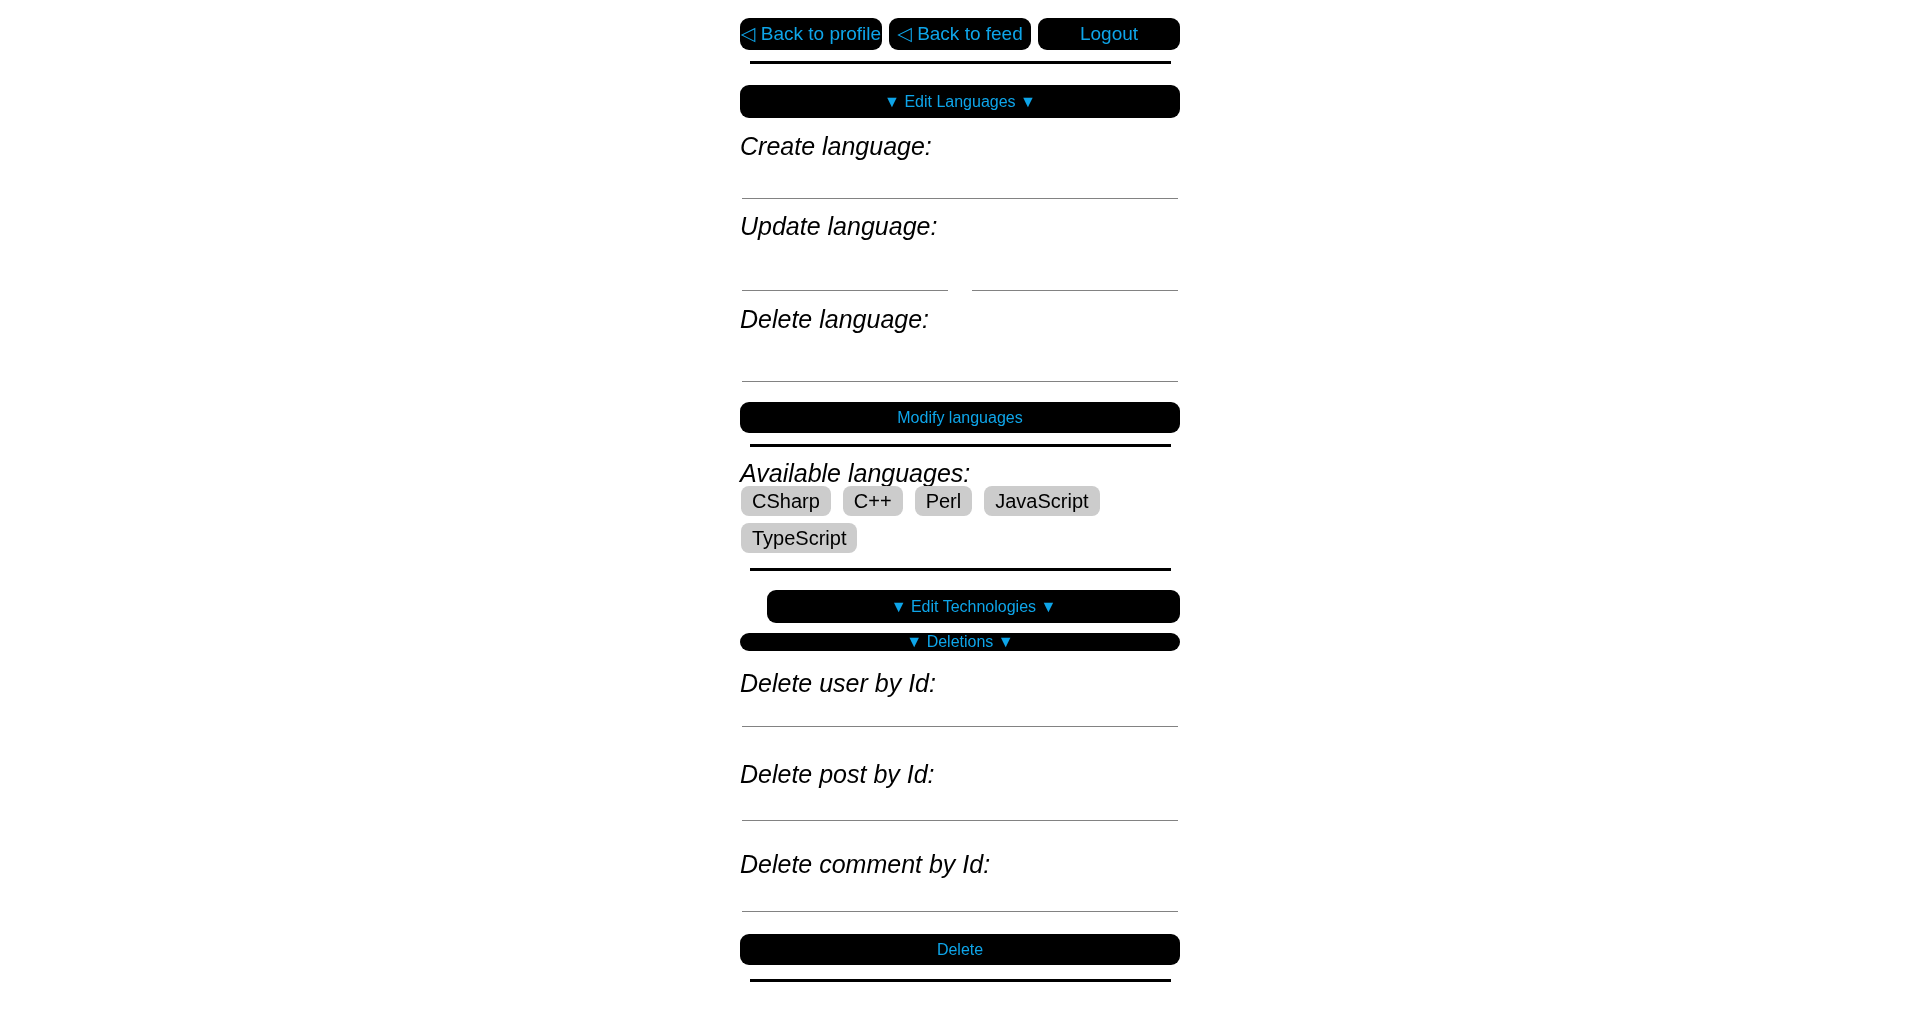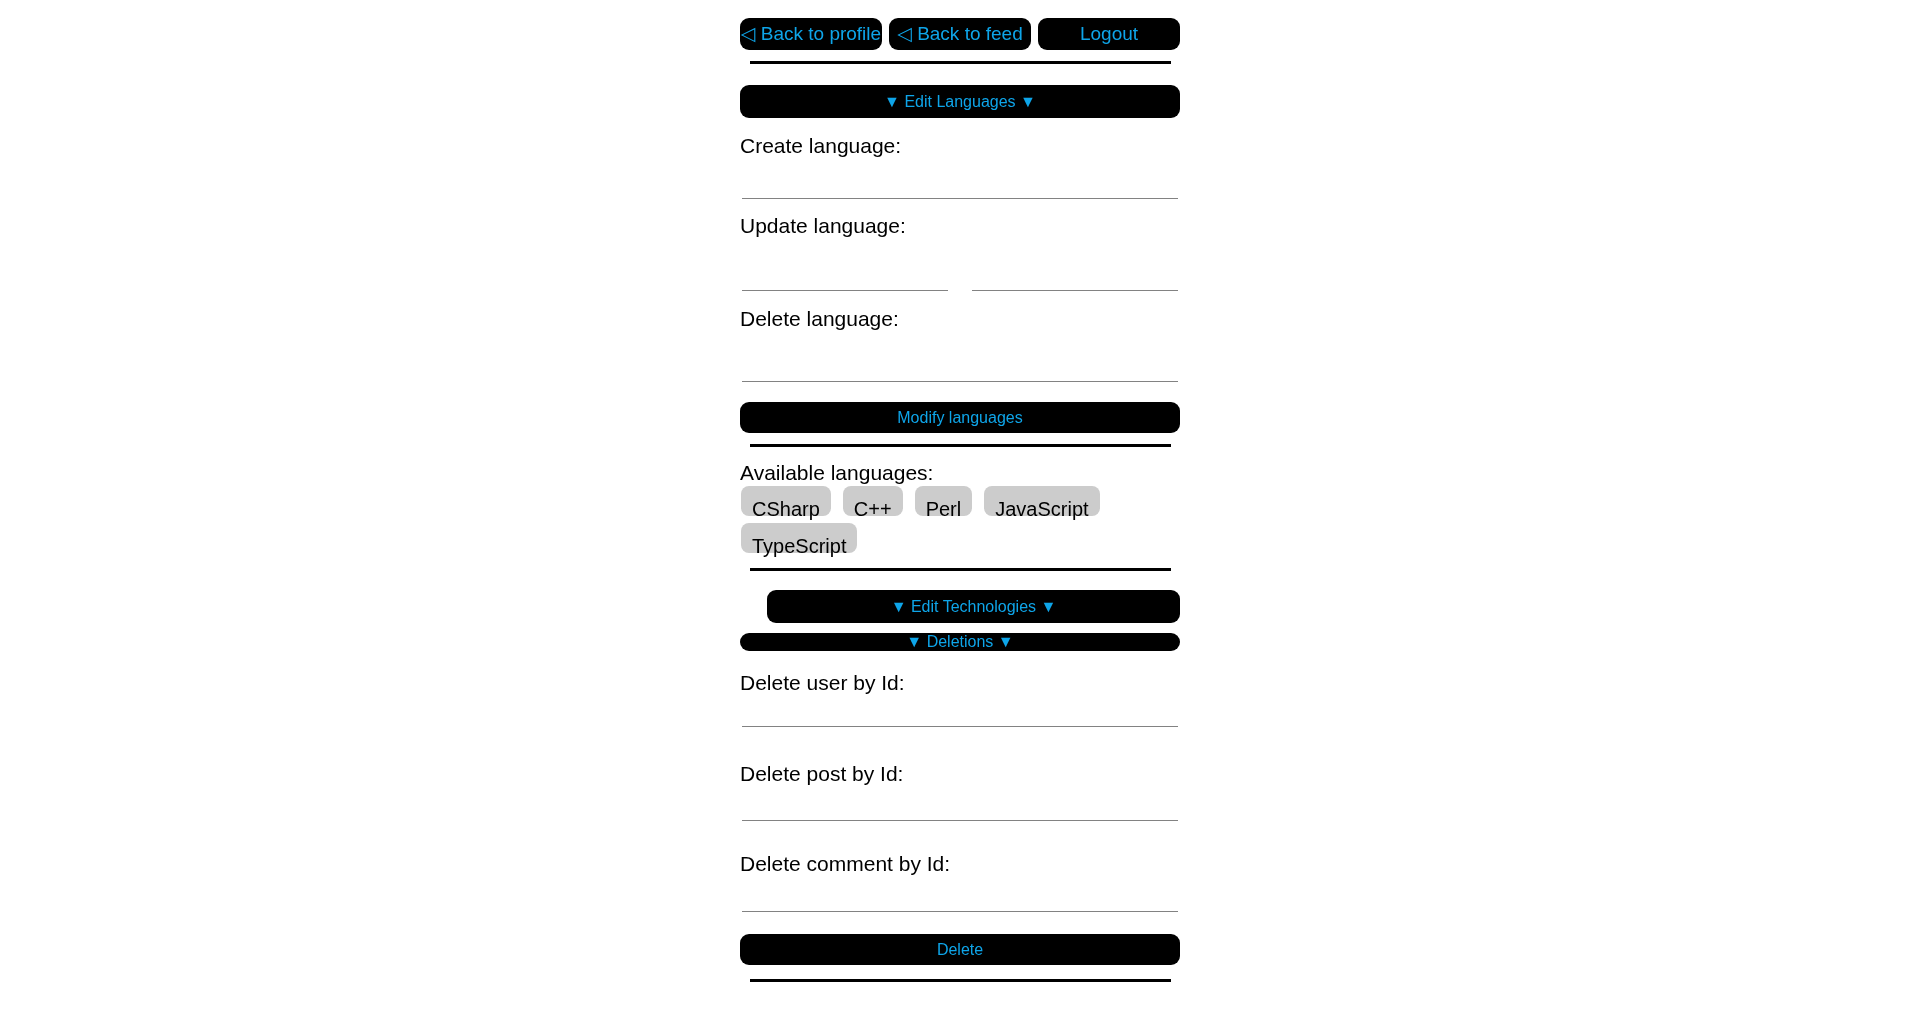--- a/index.html
+++ b/index.html
@@ -56,23 +56,24 @@
   .bar-btn {
     height: 33px;
     font-size: 16px;
   }
   .bar-edit-languages { margin-top: 21px; }
   .bar-edit-technologies { margin-top: 19px; margin-left: 27px; }
   .bar-deletions { margin-top: 10px; height: 18px; }
   .bar-modify { margin-top: 20px; height: 31px; }
   .bar-delete { margin-top: 22px; height: 31px; }
   .field-label {
-    font-size: 21px;
+    font-size: 25px;
     line-height: 28px;
     color: #000000;
+    font-style: italic;
   }
   .lbl-create { margin-top: 14px; }
   .lbl-update { margin-top: 13px; }
   .lbl-delete-lang { margin-top: 14px; }
   .lbl-available { margin-top: 13px; line-height: 26px; }
   .lbl-del-user { margin-top: 18px; }
   .lbl-del-post { margin-top: 33px; }
   .lbl-del-comment { margin-top: 29px; }
   .line-input {
     border: none;
@@ -105,21 +106,21 @@
     column-gap: 12px;
     row-gap: 7px;
     margin: 0 1px;
   }
   .chip {
     background: #cccccc;
     color: #000000;
     border: none;
     border-radius: 8px;
     height: 30px;
-    padding: 8px 11px;
+    padding: 0 11px;
     font-size: 20px;
     line-height: 30px;
   }
 </style>
 </head>
 <body>
 
 <div class="column">
 
   <div class="top-row">

